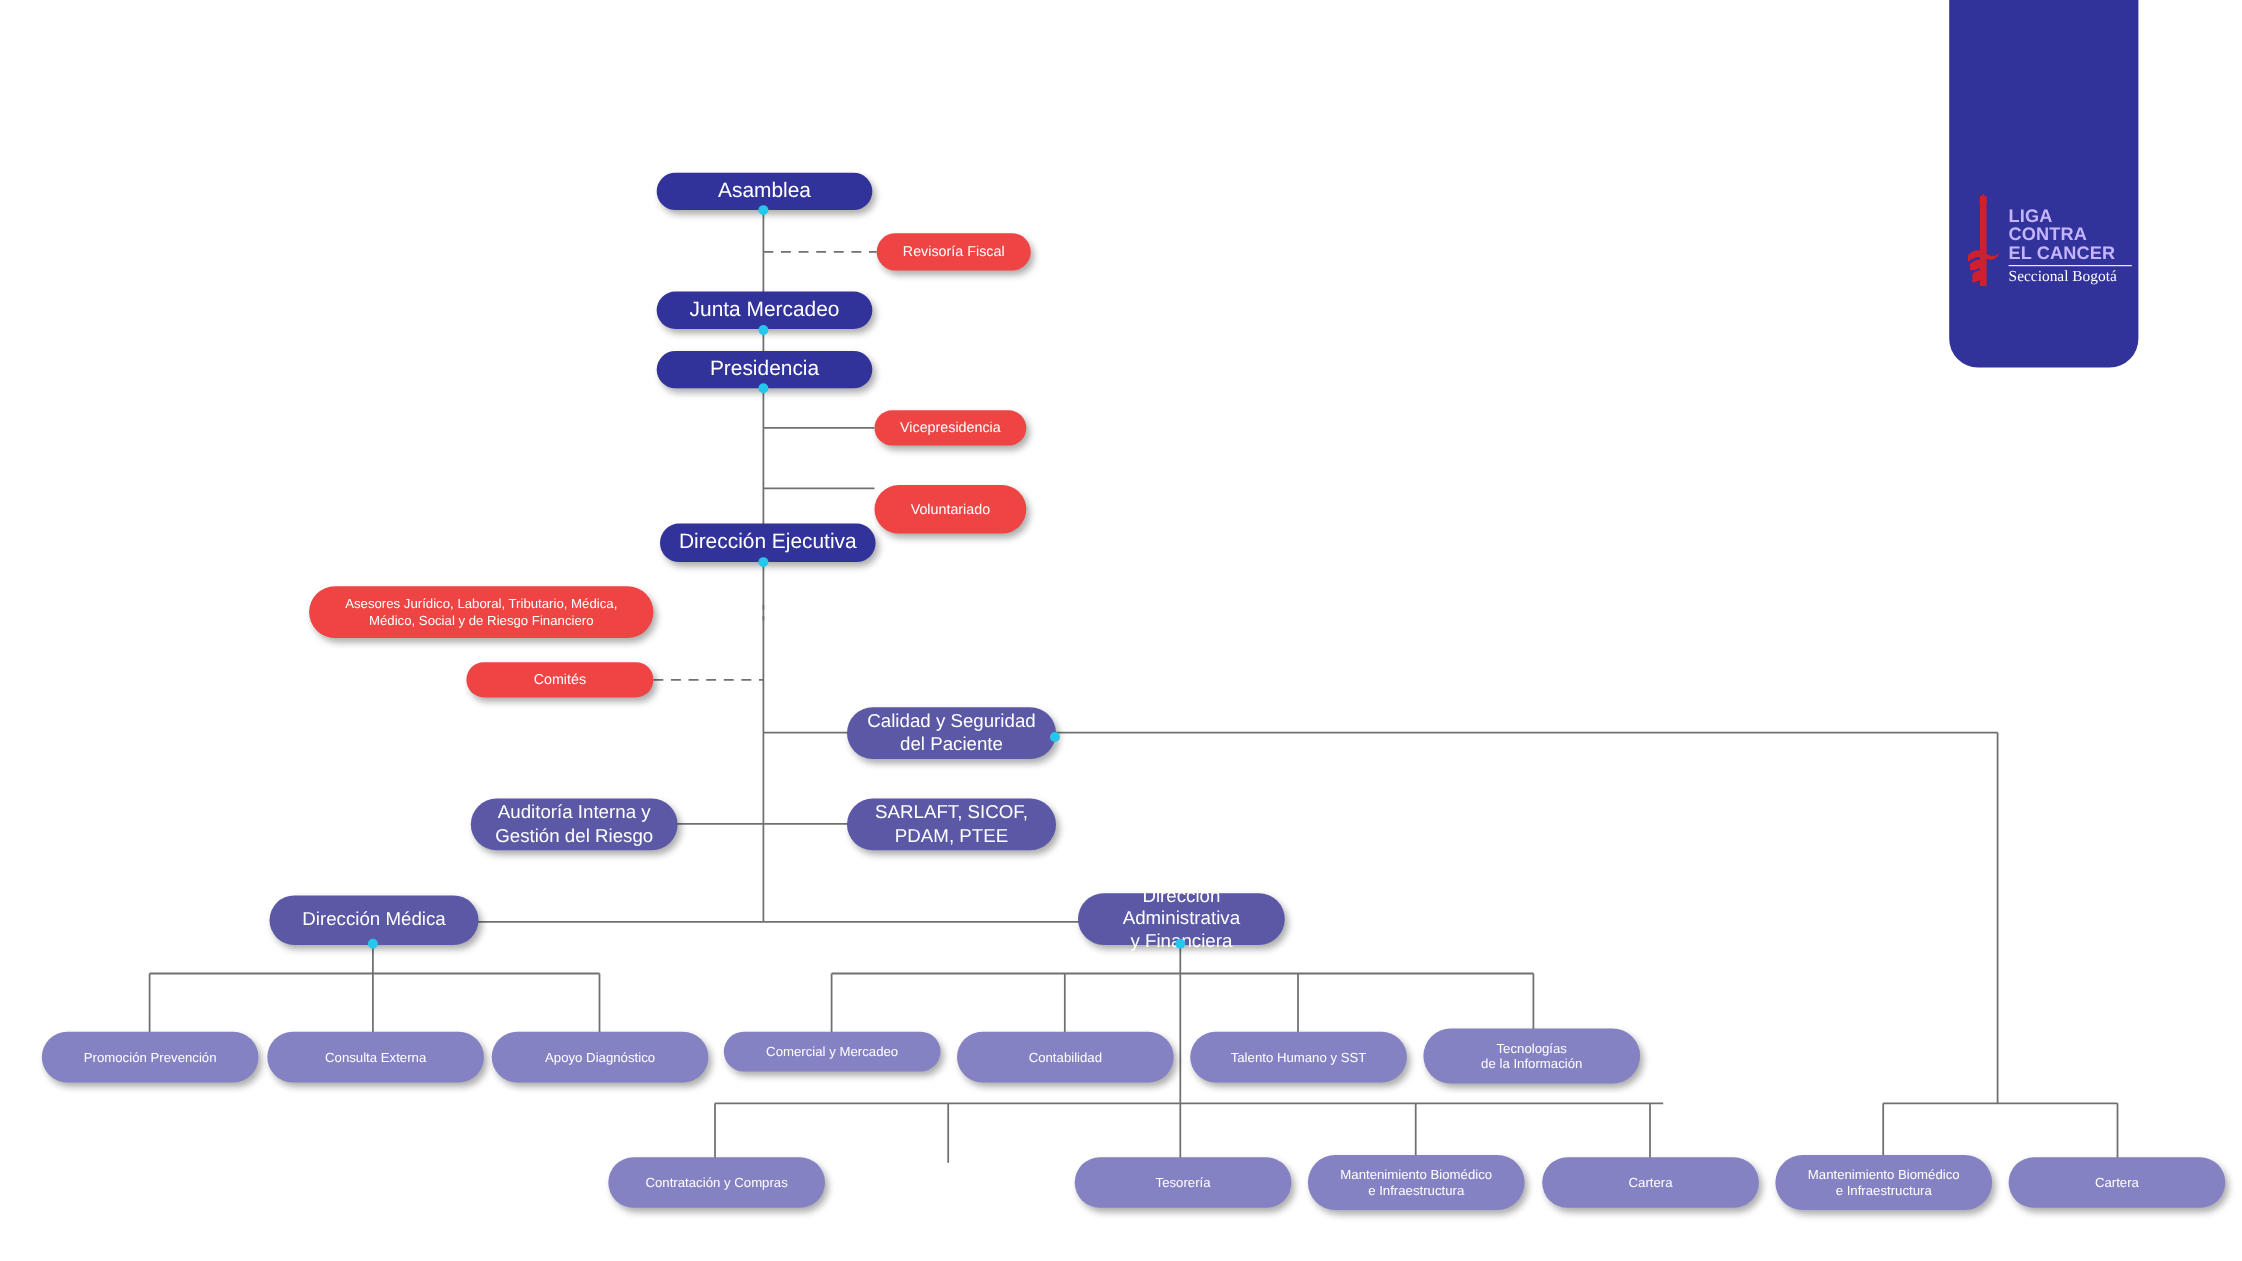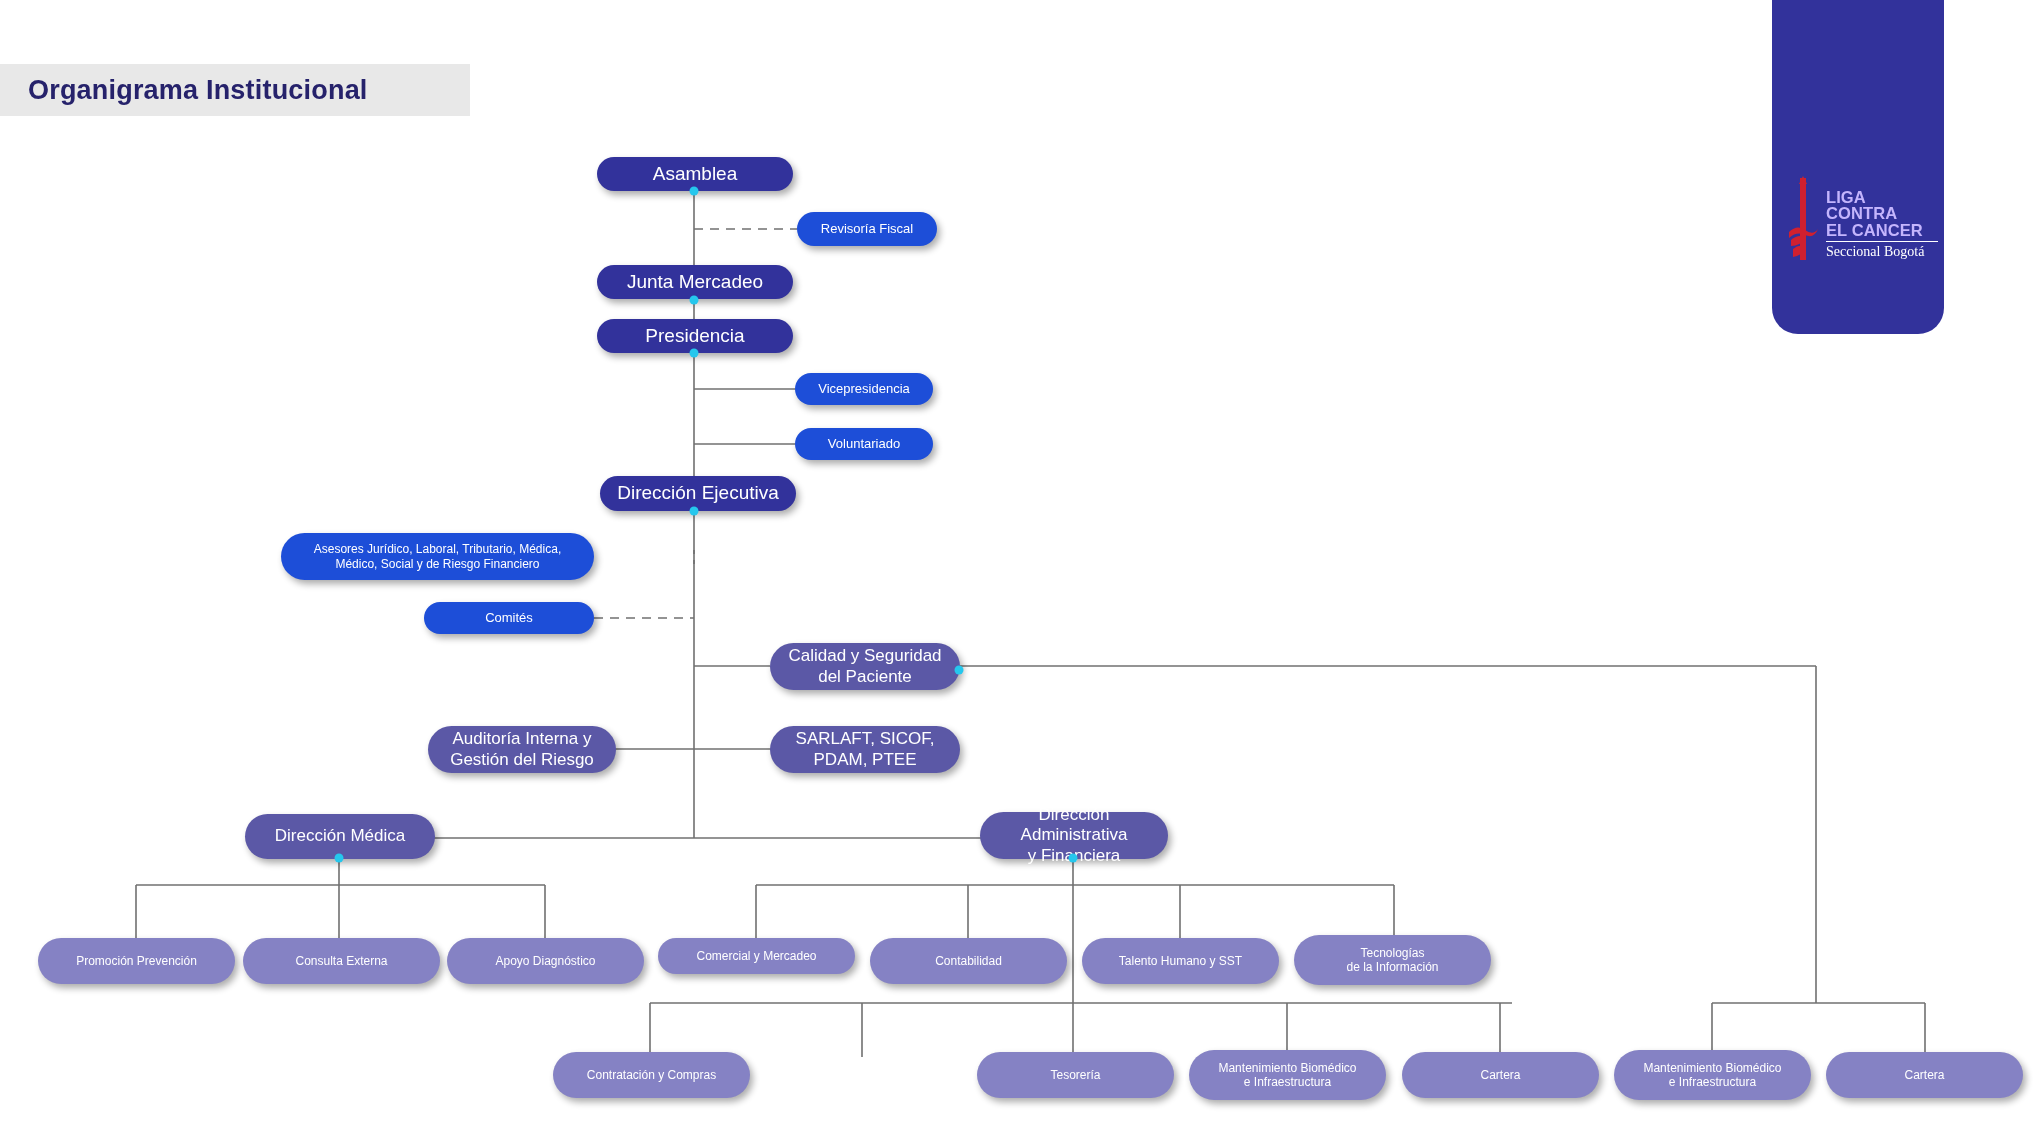--- a/index.html
+++ b/index.html
@@ -101,21 +101,21 @@
     justify-content: center;
     text-align: center;
     color: #ffffff;
     border-radius: 999px;
     box-shadow: 3px 4px 7px rgba(0,0,0,0.33);
     line-height: 1.18;
     padding: 0 8px;
     white-space: pre-line;
   }
   .node.navy   { background: #32329b; }
-  .node.lblue  { background: #1d4ed8; }
+  .node.lblue  { background: #ef4444; }
   .node.purple { background: #5b58a6; }
   .node.lpurple{ background: #8582c4; }
 
   .tier-a { font-size: 19px; }
   .tier-b { font-size: 13px; }
   .tier-c { font-size: 17px; }
   .tier-d { font-size: 12px; }
 
   
   .dot {
@@ -125,23 +125,20 @@
     border-radius: 50%;
     background: #25c7ed;
     transform: translate(-50%, -50%);
   }
 </style>
 </head>
 <body>
 
 <div id="canvas">
 
-  <div id="title-band">
-    <div id="page-title">Organigrama Institucional</div>
-  </div>
 
   <div id="logo-panel">
     <div id="logo-inner">
       <svg id="logo-emblem" viewBox="0 0 34 86">
         <rect x="14" y="2" width="6" height="54" fill="#d0202f"></rect>
         <polygon points="17,0 21,8 13,8" fill="#d0202f"></polygon>
         <path d="M3 56 q8 -8 16 -2 q8 6 13 -1 q-4 10 -13 6 q-8 -4 -16 3 z" fill="#d0202f"></path>
         <path d="M5 64 q8 -7 15 -2 q-6 8 -15 8 z" fill="#d0202f"></path>
         <path d="M7 73 q7 -6 13 -1 q-5 8 -13 9 z" fill="#d0202f"></path>
         <rect x="14" y="56" width="6" height="28" fill="#d0202f"></rect>
@@ -221,21 +218,21 @@
   <div class="node lblue tier-b" style="left:797px; top:212px; width:140px; height:34px;">Revisoría Fiscal</div>
 
   <div class="node navy tier-a" style="left:597px; top:265px; width:196px; height:34px;">Junta Mercadeo</div>
   <div class="dot" style="left:694px; top:300px;"></div>
 
   <div class="node navy tier-a" style="left:597px; top:319px; width:196px; height:34px;">Presidencia</div>
   <div class="dot" style="left:694px; top:353px;"></div>
 
   <div class="node lblue tier-b" style="left:795px; top:373px; width:138px; height:32px;">Vicepresidencia</div>
 
-  <div class="node lblue tier-b" style="left:795px; top:428px; width:138px; height:32px;">Voluntariado</div>
+  <div class="node lblue tier-b" style="left:795px; top:441px; width:138px; height:44px;">Voluntariado</div>
 
   <div class="node navy tier-a" style="left:600px; top:476px; width:196px; height:35px;">Dirección Ejecutiva</div>
   <div class="dot" style="left:694px; top:511px;"></div>
 
   <div class="node lblue tier-d" style="left:281px; top:533px; width:313px; height:47px;">Asesores Jurídico, Laboral, Tributario, Médica,
 Médico, Social y de Riesgo Financiero</div>
 
   <div class="node lblue tier-b" style="left:424px; top:602px; width:170px; height:32px;">Comités</div>
 
   <div class="node purple tier-c" style="left:770px; top:643px; width:190px; height:47px;">Calidad y Seguridad

